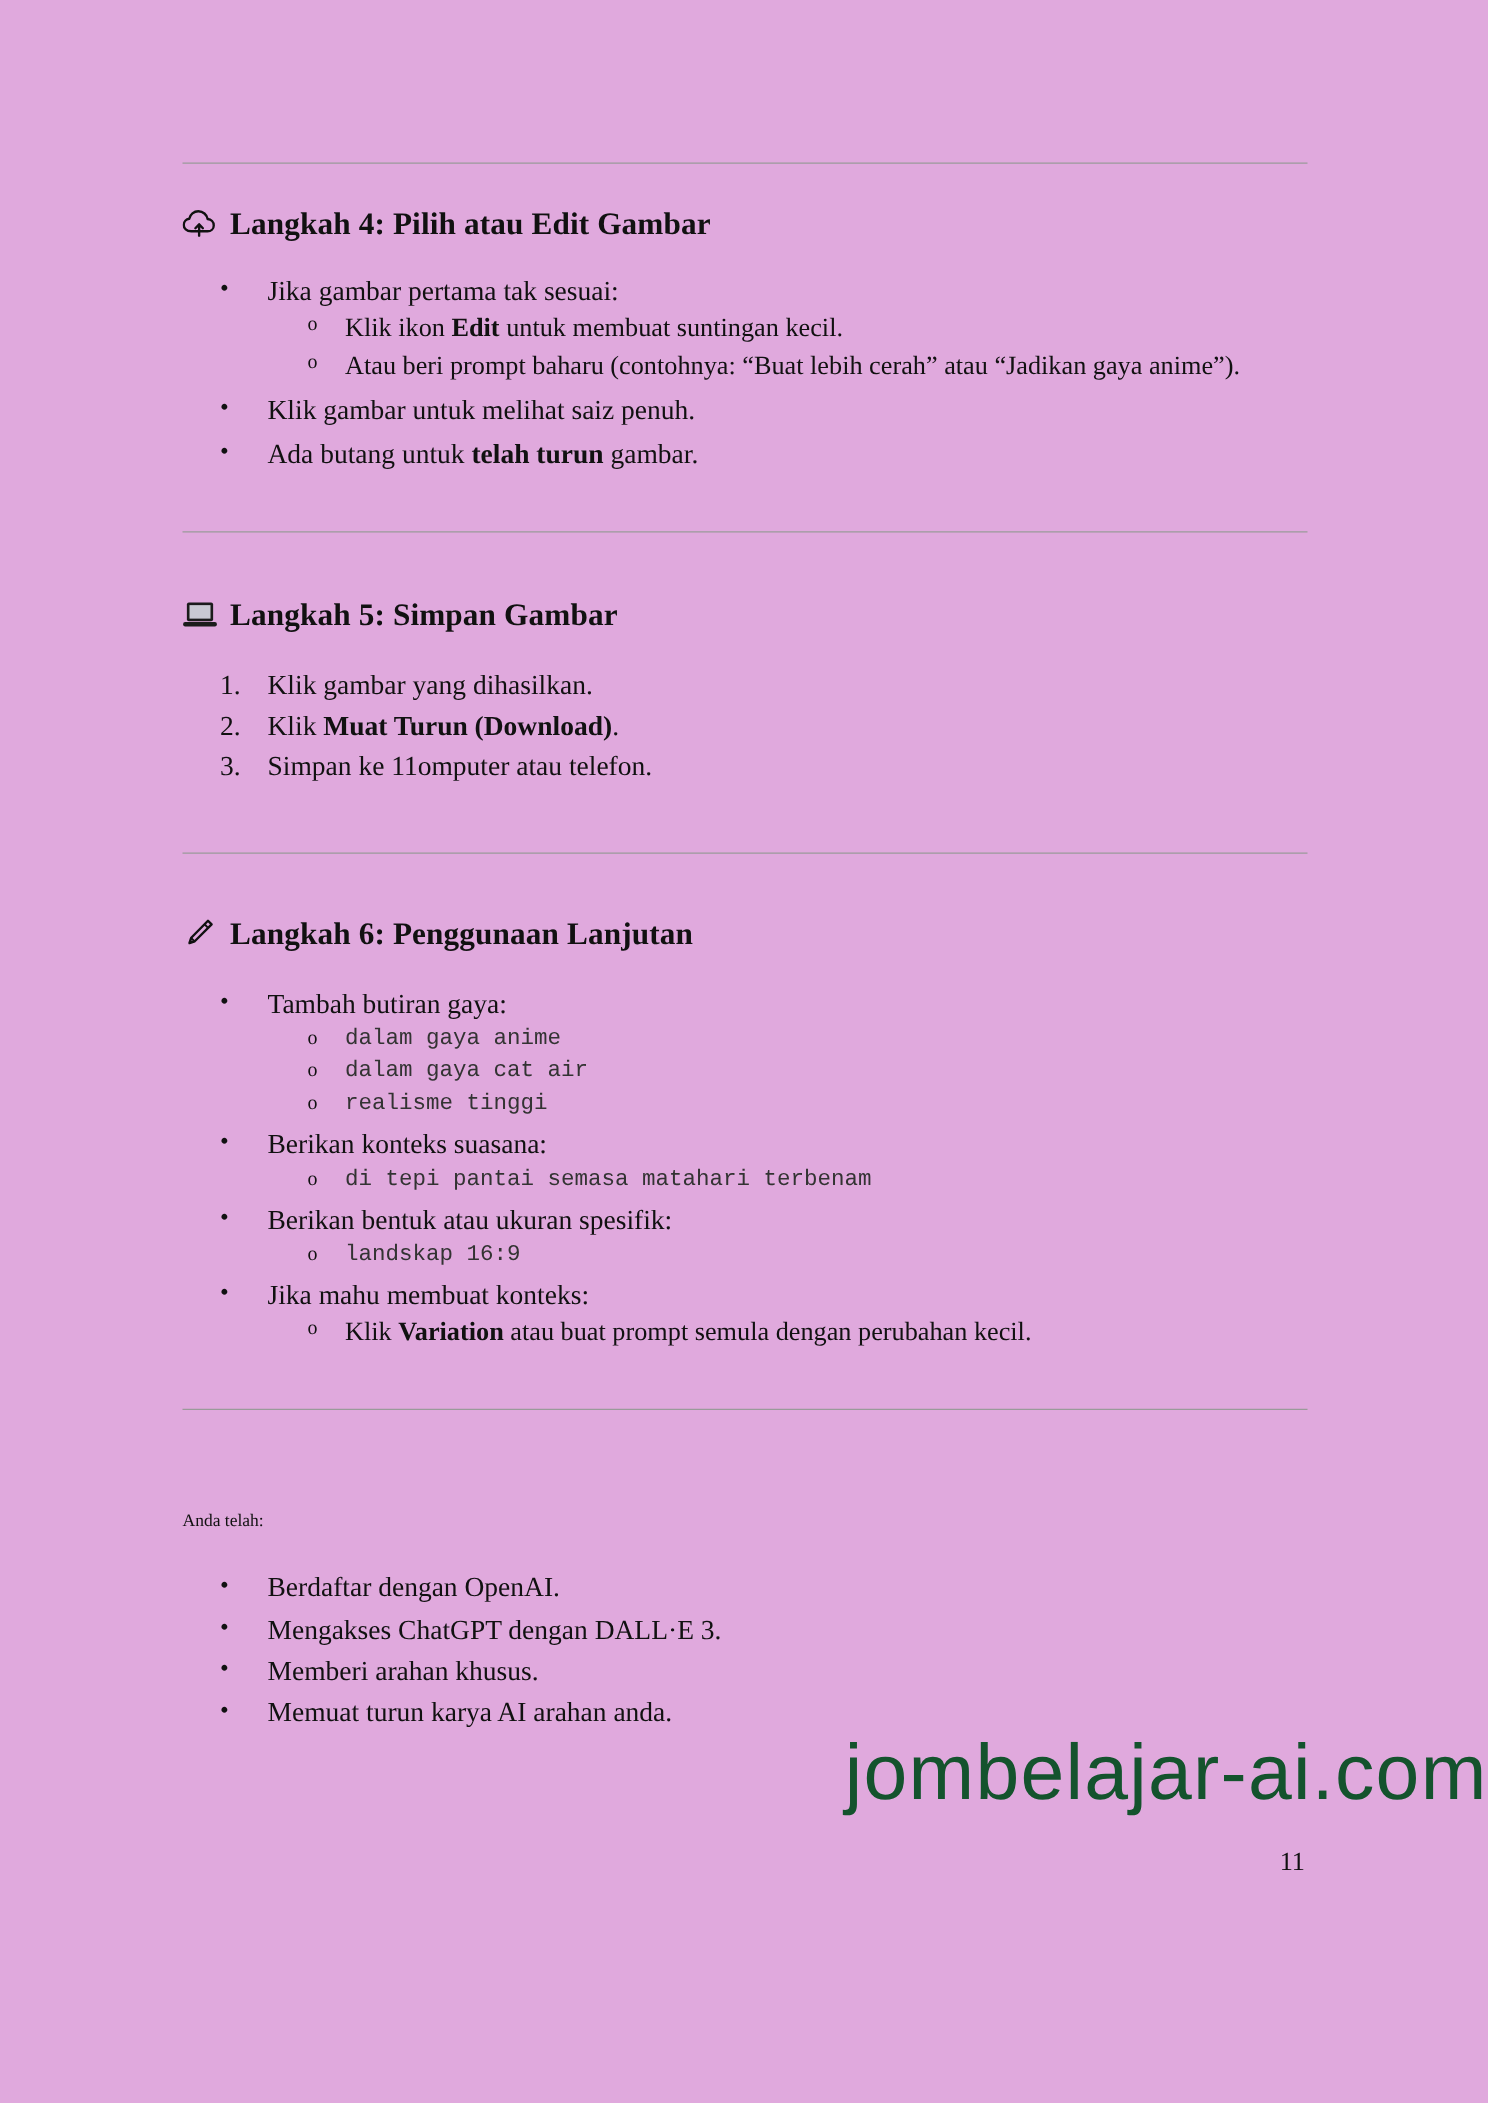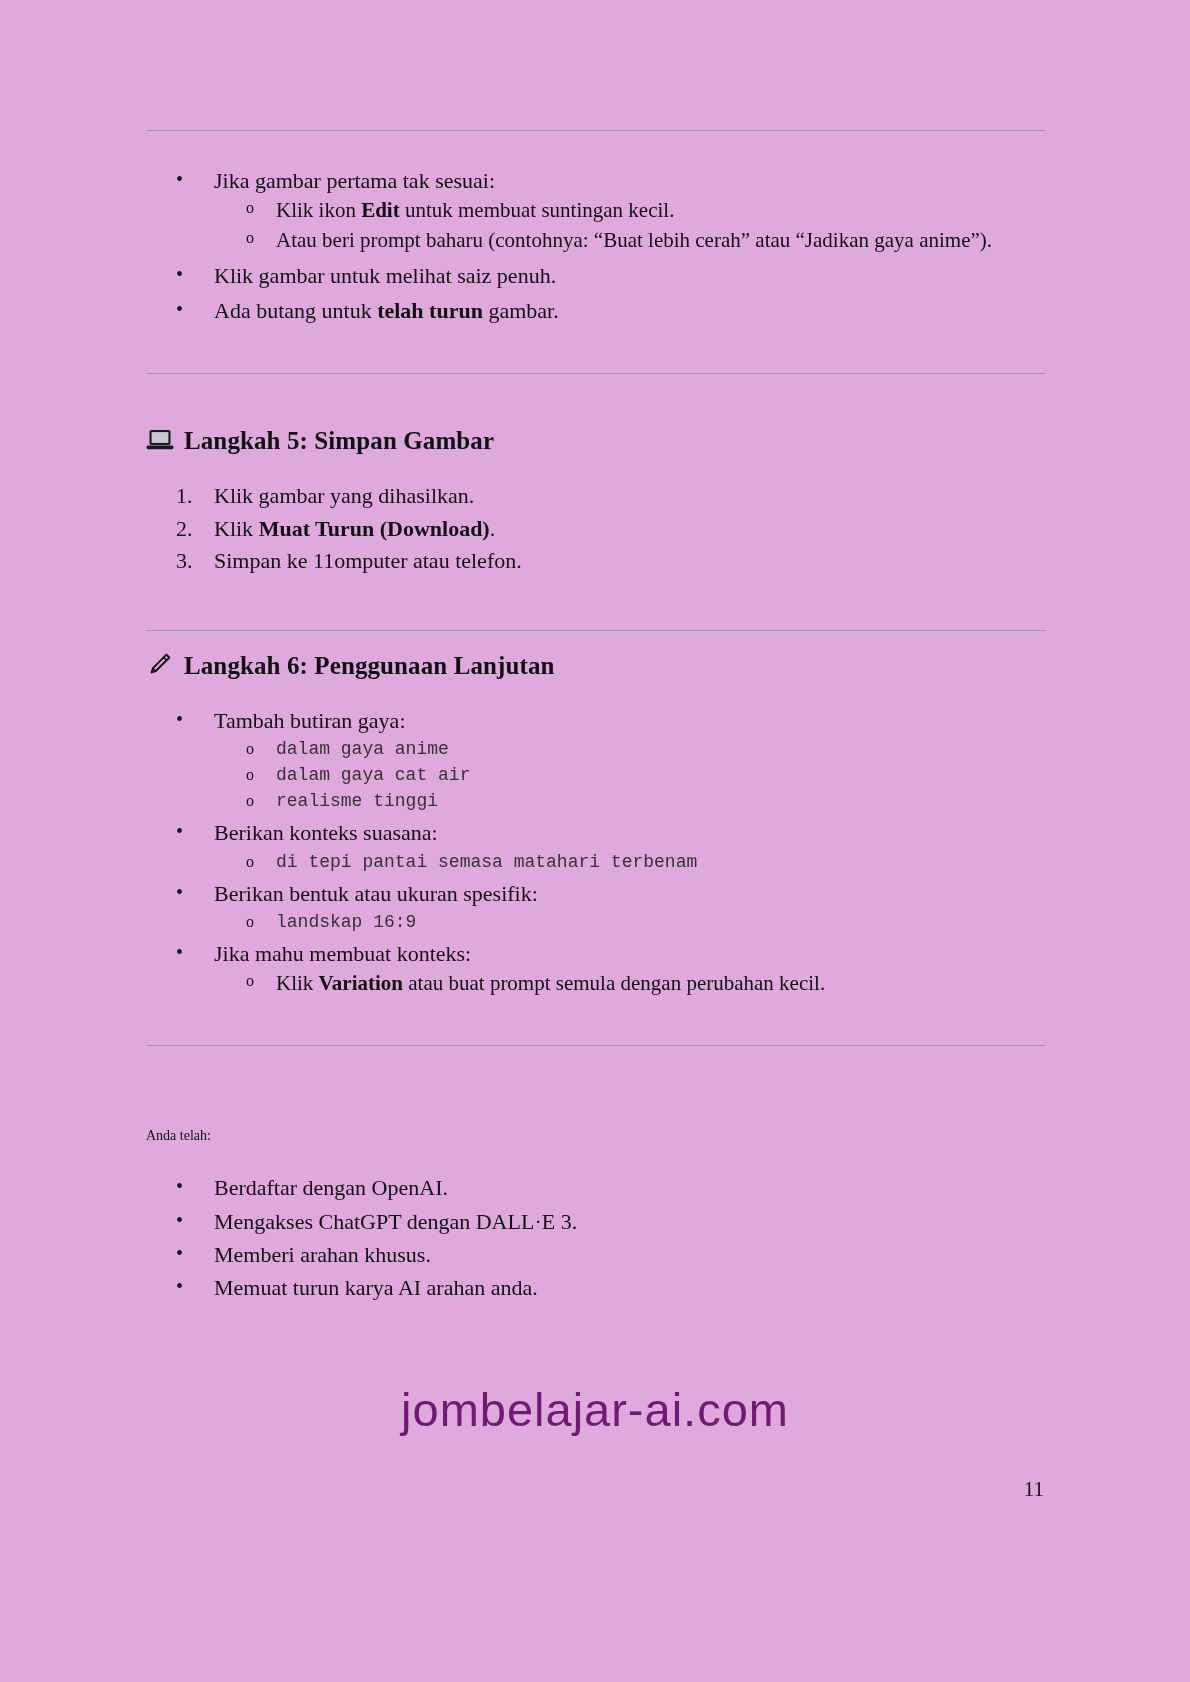--- a/index.html
+++ b/index.html
@@ -128,24 +128,24 @@
   .plain {
     font-size: 14px;
     line-height: 1.45;
   }
 
   .watermark {
     position: absolute;
     left: 0;
     top: 1382px;
     width: 1190px;
-    text-align: center;
+    text-align: right;
     font-family: "Liberation Sans", sans-serif;
-    font-size: 47px;
-    color: #701a75;
+    font-size: 63px;
+    color: #14532d;
     letter-spacing: 1px;
     user-select: none;
   }
   .pagenum {
     position: absolute;
     right: 146px;
     top: 1477px;
     font-size: 21px;
     color: #111;
   }
@@ -167,20 +167,29 @@
 </style>
 </head>
 <body>
 
 <div class="page">
   <div class="content">
 
     <hr class="rule sp-rule-1">
 
     <div class="section" style="margin-top:34px;">
+      <div class="heading">
+        <span class="hicon">
+          <svg class="icon-cloud" viewBox="0 0 28 28" xmlns="http://www.w3.org/2000/svg">
+            <path d="M7 19 C3.2 19 1 16.7 1 13.9 C1 11.4 2.9 9.3 5.4 9 C6.1 5.6 9.1 3 12.7 3 C16.4 3 19.5 5.7 20.1 9.2 C23 9.5 25 11.8 25 14.3 C25 17 22.8 19 20 19 Z" fill="none" stroke="#111" stroke-width="1.9" stroke-linejoin="round"></path>
+            <path d="M13.3 22.5 L13.3 13.5 M13.3 13.5 L10.3 16.6 M13.3 13.5 L16.3 16.6" fill="none" stroke="#111" stroke-width="1.9" stroke-linecap="round" stroke-linejoin="round"></path>
+          </svg>
+        </span>
+        <span class="htext">Langkah 4: Pilih atau Edit Gambar</span>
+      </div>
 
       <ul class="bullets" style="margin-top:22px;">
         <li>
           <span class="bulletmark">•</span>
           <span>Jika gambar pertama tak sesuai:</span>
           <ul class="sub">
             <li>
               <span class="submark">o</span>
               <span>Klik ikon <b>Edit</b> untuk membuat suntingan kecil.</span>
             </li>
@@ -226,21 +235,21 @@
         </li>
         <li>
           <span class="num">3.</span>
           <span>Simpan ke 11omputer atau telefon.</span>
         </li>
       </ol>
     </div>
 
     <hr class="rule" style="margin-top:52px;">
 
-    <div class="section" style="margin-top:20px;">
+    <div class="section" style="margin-top:50px;">
       <div class="heading">
         <span class="hicon">
           <svg class="icon-brush" viewBox="0 0 26 26" xmlns="http://www.w3.org/2000/svg">
             <path d="M20.4 2.6 L23.3 5.5 L9.8 19 L5.6 20.4 L7 16.2 Z" fill="none" stroke="#111" stroke-width="1.9" stroke-linejoin="round"></path>
             <path d="M17.6 5.4 L20.5 8.3" stroke="#111" stroke-width="1.6"></path>
             <path d="M6.9 16.3 L9.7 19.1" stroke="#111" stroke-width="1.6"></path>
           </svg>
         </span>
         <span class="htext">Langkah 6: Penggunaan Lanjutan</span>
       </div>

